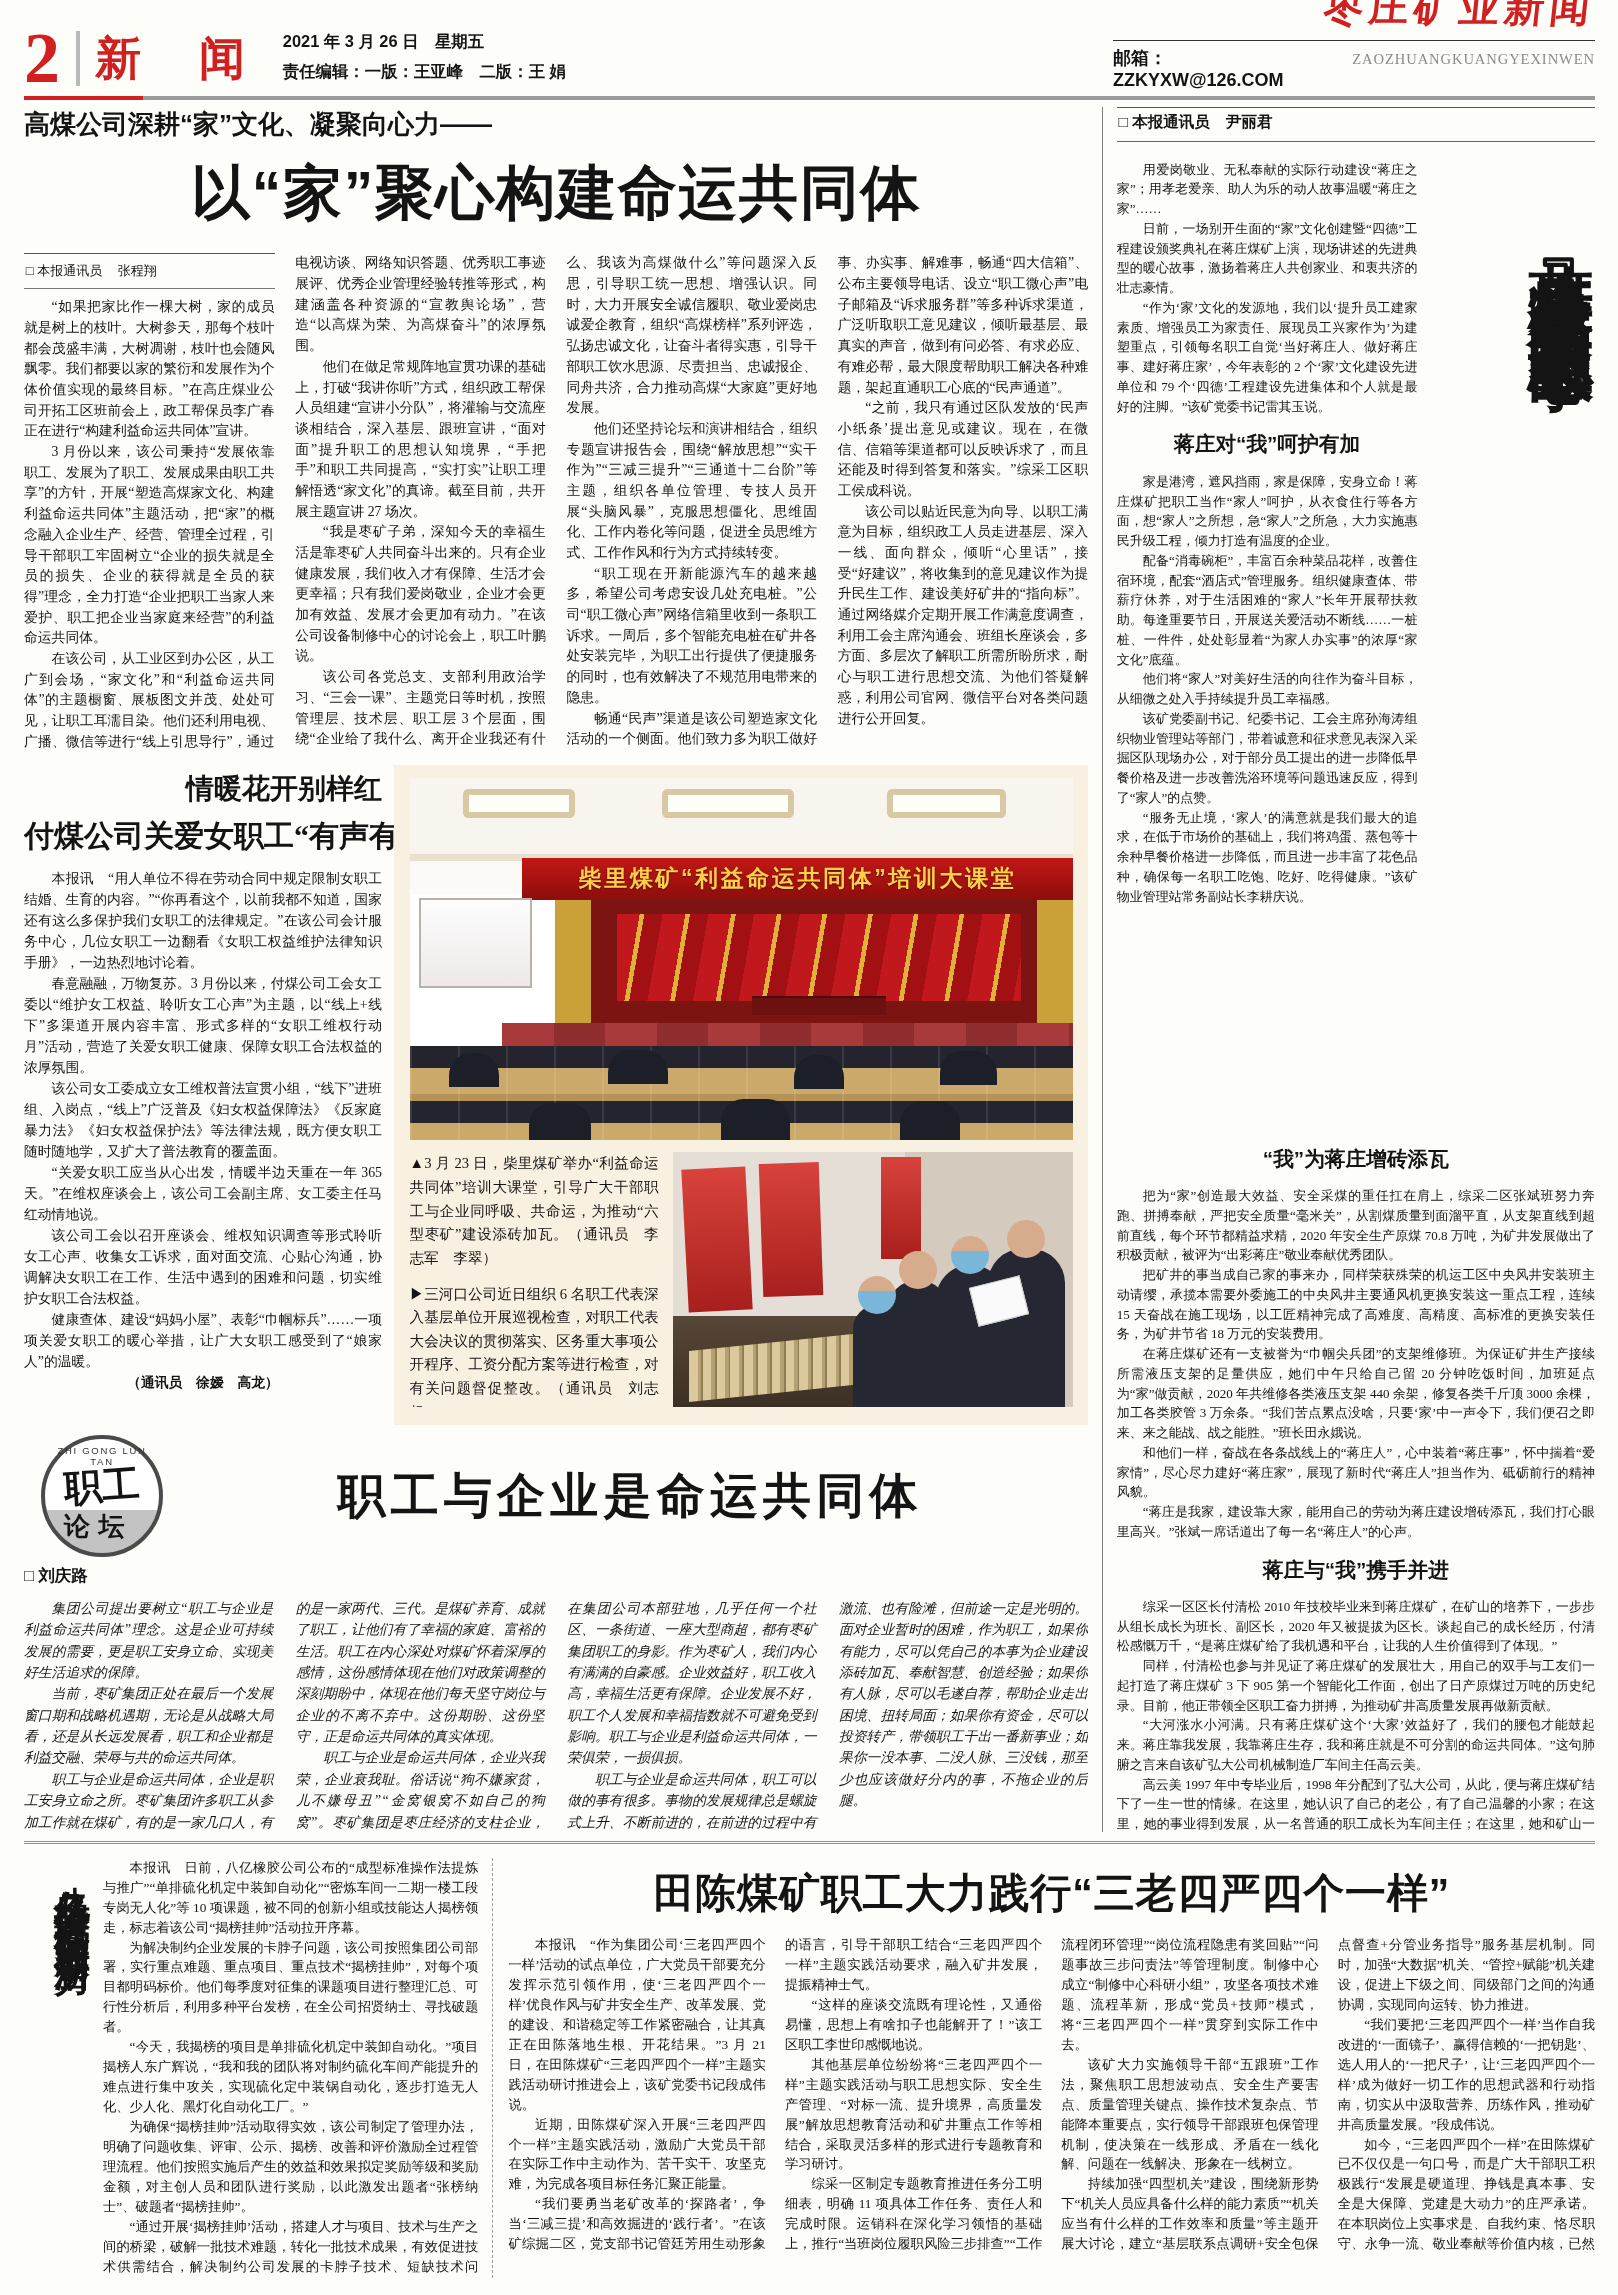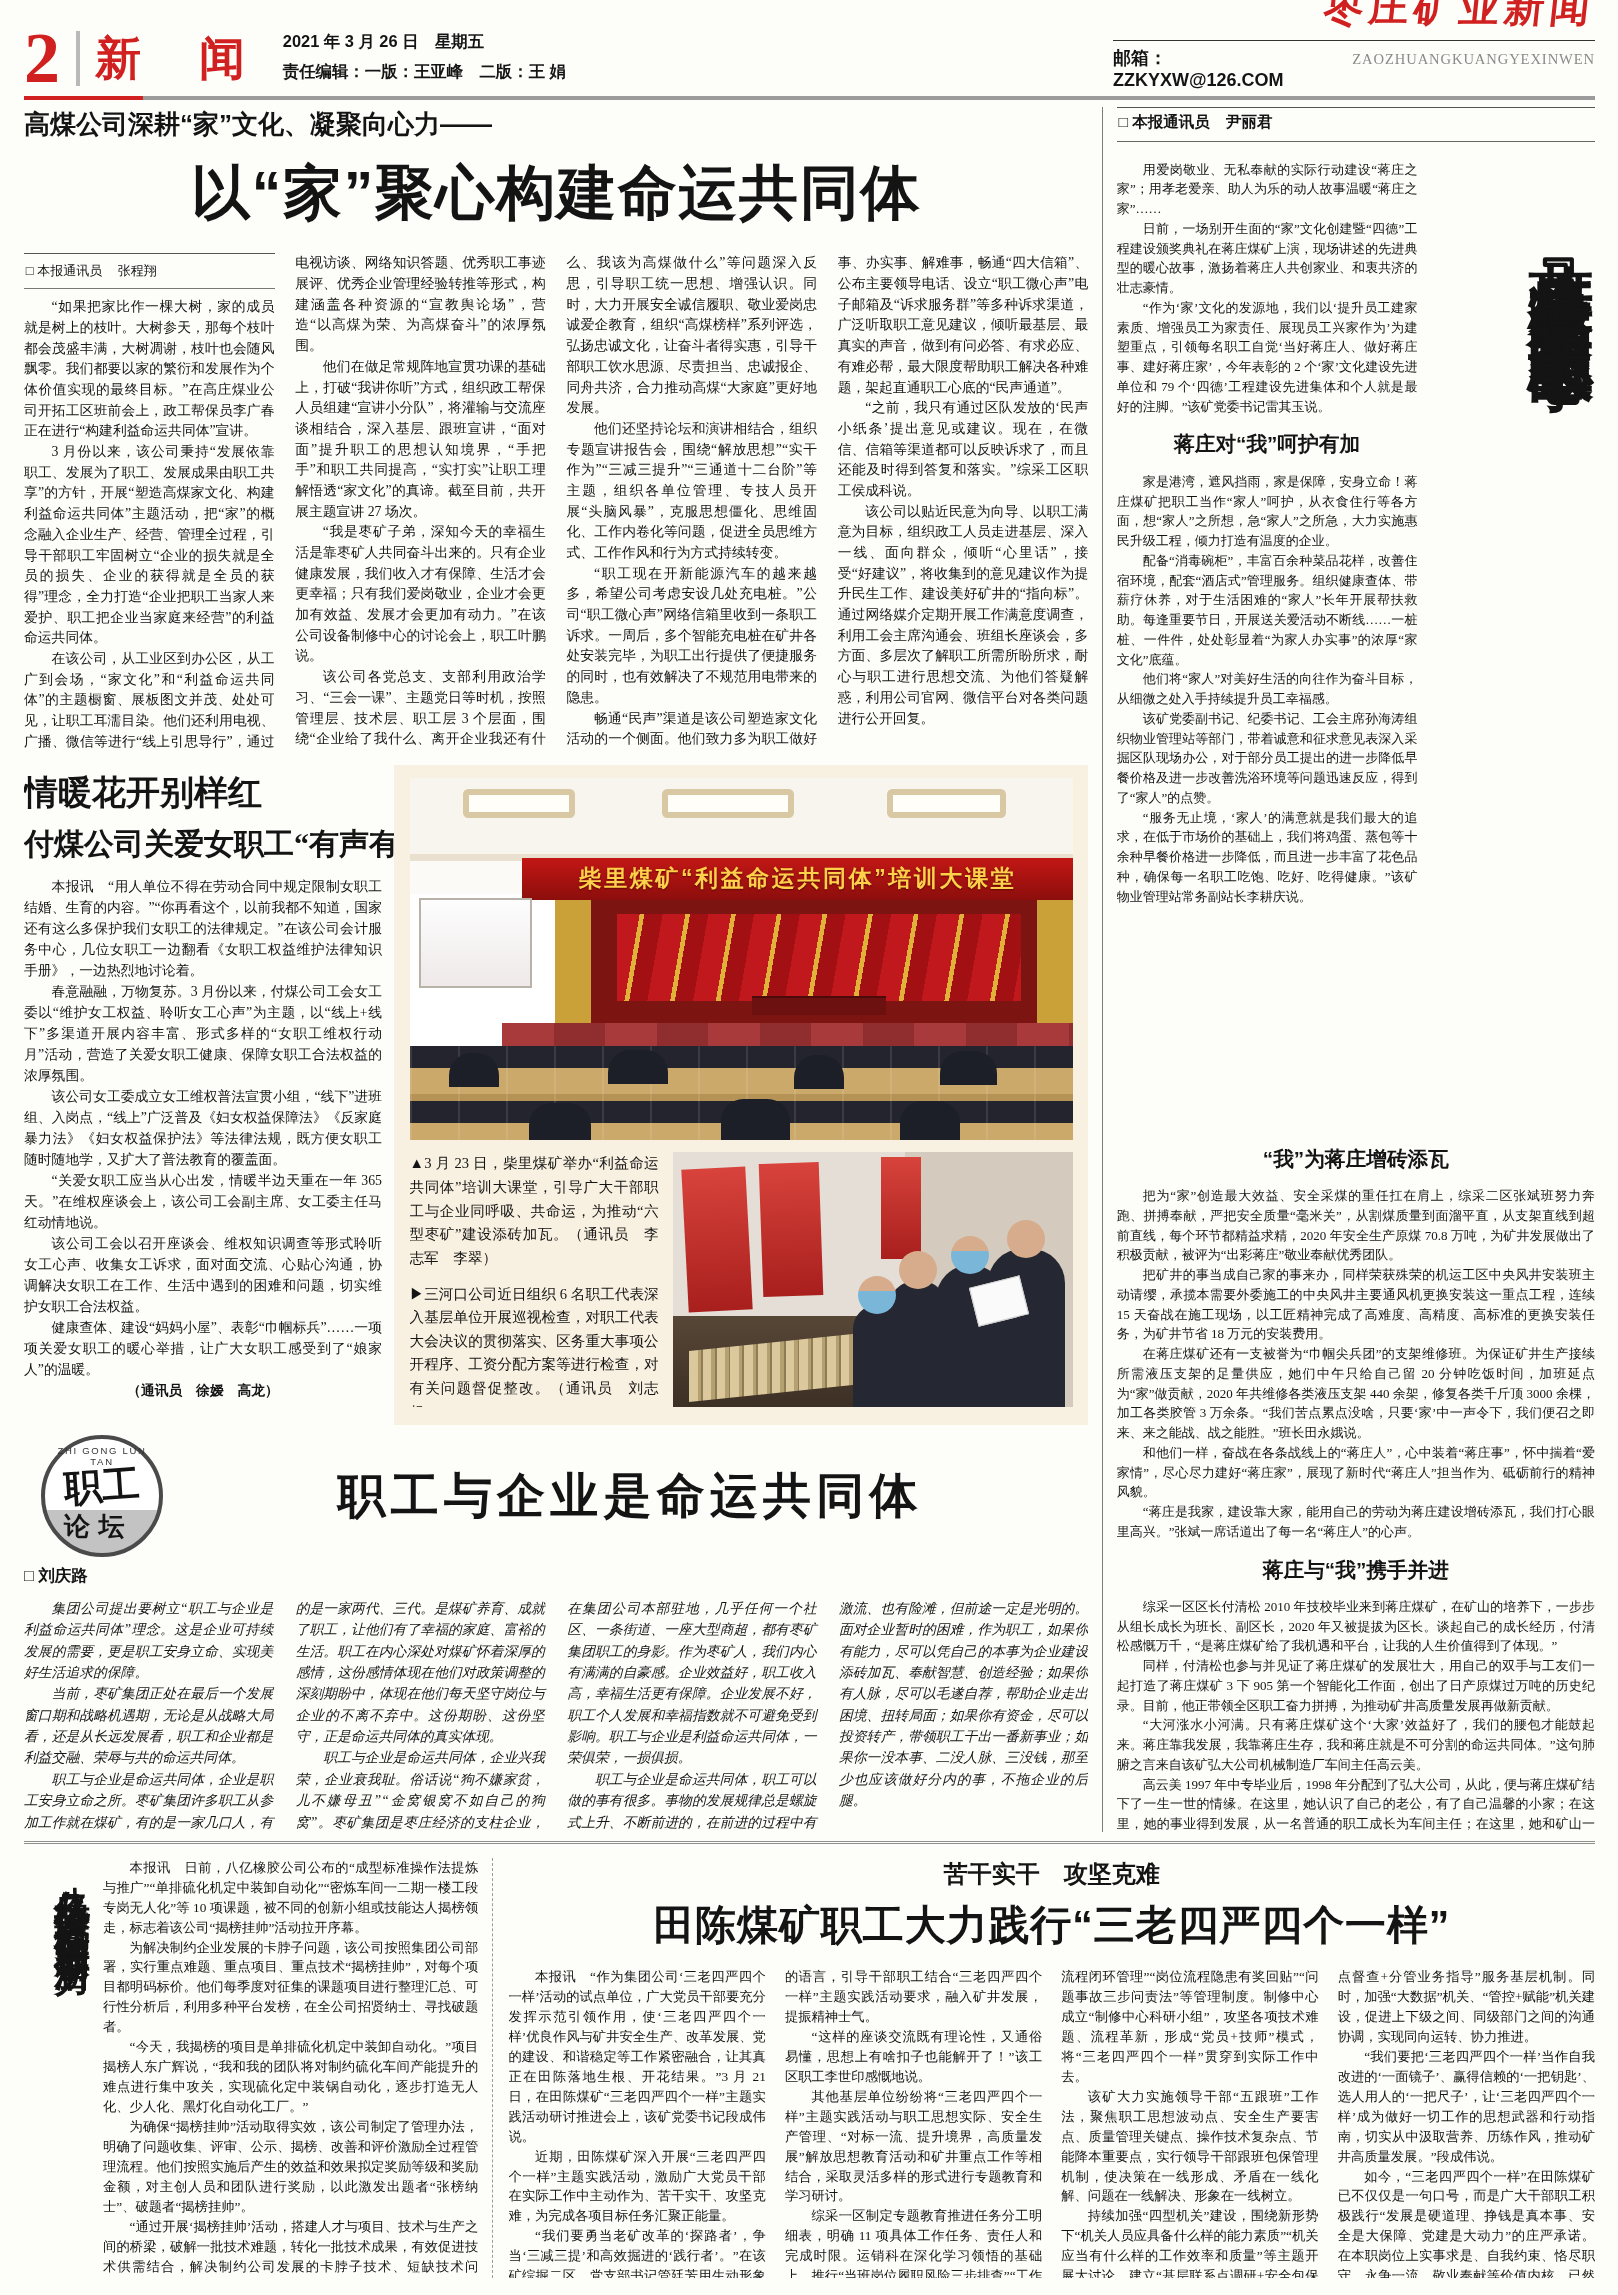--- a/index.html
+++ b/index.html
@@ -42,21 +42,21 @@
   .lead-cols { column-count:4; column-gap:20.7px; height:506px; overflow:hidden;
     font-size:13.8px; line-height:1.5; }
   .byline-box { border-top:1.7px solid #555; border-bottom:0.9px solid #777; padding:6.9px 1.7px;
     font-weight:normal; font-size:13px; margin-bottom:8.6px;
     font-family:"Liberation Sans",sans-serif; }
   .byline-box .nm { margin-left:12px; }
 
   
   .mid-row { display:flex; height:660px; margin-top:5.2px; overflow:hidden; }
   .fumei { width:370px; padding-right:12px; overflow:hidden; }
-  .fumei-kicker { text-align:left; font-size:34px; font-weight:bold;
+  .fumei-kicker { text-align:right; font-size:28px; font-weight:bold;
     font-family:Liberation Mono, monospace; margin:5.2px 0 8.6px; }
   .fumei-headline { text-align:center; font-size:30px; font-weight:900; white-space:nowrap;
     margin:3.4px 0 12px; font-family:"Liberation Serif",serif; }
   .fumei-body { font-size:13.8px; line-height:1.52; height:499px; overflow:hidden; }
   .tail-byline { text-align:center; margin-top:5.2px; font-weight:bold; }
 
   .photo-panel { flex:1; background:#f8f0e0; padding:13.8px 15.5px; overflow:hidden; }
   .photo1 { position:relative; height:362px; overflow:hidden;
     background:linear-gradient(#f8f5ef 0 21%, #e9e0d0 21% 23%, #fbfaf7 23% 32%, #fff 32%); }
   .clight { position:absolute; top:10.3px; height:29px; background:#fffef8;
@@ -320,21 +320,20 @@
       <div class="bayi-vhead">八亿橡胶公司『揭榜挂帅』释放创新活力</div>
       <div class="bayi-body">
         <p class="t">本报讯　日前，八亿橡胶公司公布的“成型标准操作法提炼与推广”“单排硫化机定中装卸自动化”“密炼车间一二期一楼工段专岗无人化”等 10 项课题，被不同的创新小组或技能达人揭榜领走，标志着该公司“揭榜挂帅”活动拉开序幕。</p>
         <p class="t">为解决制约企业发展的卡脖子问题，该公司按照集团公司部署，实行重点难题、重点项目、重点技术“揭榜挂帅”，对每个项目都明码标价。他们每季度对征集的课题项目进行整理汇总、可行性分析后，利用多种平台发榜，在全公司招贤纳士、寻找破题者。</p>
         <p class="t">“今天，我揭榜的项目是单排硫化机定中装卸自动化。”项目揭榜人东广辉说，“我和我的团队将对制约硫化车间产能提升的难点进行集中攻关，实现硫化定中装锅自动化，逐步打造无人化、少人化、黑灯化自动化工厂。”</p>
         <p class="t">为确保“揭榜挂帅”活动取得实效，该公司制定了管理办法，明确了问题收集、评审、公示、揭榜、改善和评价激励全过程管理流程。他们按照实施后产生的效益和效果拟定奖励等级和奖励金额，对主创人员和团队进行奖励，以此激发出题者“张榜纳士”、破题者“揭榜挂帅”。</p>
         <p class="t">“通过开展‘揭榜挂帅’活动，搭建人才与项目、技术与生产之间的桥梁，破解一批技术难题，转化一批技术成果，有效促进技术供需结合，解决制约公司发展的卡脖子技术、短缺技术问题。”该公司副总经理纪玉华说。（通讯员　刘启炜）</p>
       </div>
     </div>
     <div class="tianchen">
-      <div class="tc-kicker">苦干实干　攻坚克难</div>
       <div class="tc-headline">田陈煤矿职工大力践行“三老四严四个一样”</div>
       <div class="tc-cols">
         <p class="t">本报讯　“作为集团公司‘三老四严四个一样’活动的试点单位，广大党员干部要充分发挥示范引领作用，使‘三老四严四个一样’优良作风与矿井安全生产、改革发展、党的建设、和谐稳定等工作紧密融合，让其真正在田陈落地生根、开花结果。”3 月 21 日，在田陈煤矿“三老四严四个一样”主题实践活动研讨推进会上，该矿党委书记段成伟说。</p>
         <p class="t">近期，田陈煤矿深入开展“三老四严四个一样”主题实践活动，激励广大党员干部在实际工作中主动作为、苦干实干、攻坚克难，为完成各项目标任务汇聚正能量。</p>
         <p class="t">“我们要勇当老矿改革的‘探路者’，争当‘三减三提’和高效掘进的‘践行者’。”在该矿综掘二区，党支部书记管廷芳用生动形象的语言，引导干部职工结合“三老四严四个一样”主题实践活动要求，融入矿井发展，提振精神士气。</p>
         <p class="t">“这样的座谈交流既有理论性，又通俗易懂，思想上有啥扣子也能解开了！”该工区职工李世印感慨地说。</p>
         <p class="t">其他基层单位纷纷将“三老四严四个一样”主题实践活动与职工思想实际、安全生产管理、“对标一流、提升境界，高质量发展”解放思想教育活动和矿井重点工作等相结合，采取灵活多样的形式进行专题教育和学习研讨。</p>
         <p class="t">综采一区制定专题教育推进任务分工明细表，明确 11 项具体工作任务、责任人和完成时限。运销科在深化学习领悟的基础上，推行“当班岗位履职风险三步排查”“工作流程闭环管理”“岗位流程隐患有奖回贴”“问题事故三步问责法”等管理制度。制修中心成立“制修中心科研小组”，攻坚各项技术难题、流程革新，形成“党员+技师”模式，将“三老四严四个一样”贯穿到实际工作中去。</p>
         <p class="t">该矿大力实施领导干部“五跟班”工作法，聚焦职工思想波动点、安全生产要害点、质量管理关键点、操作技术复杂点、节能降本重要点，实行领导干部跟班包保管理机制，使决策在一线形成、矛盾在一线化解、问题在一线解决、形象在一线树立。</p>
         <p class="t">持续加强“四型机关”建设，围绕新形势下“机关人员应具备什么样的能力素质”“机关应当有什么样的工作效率和质量”等主题开展大讨论，建立“基层联系点调研+安全包保点督查+分管业务指导”服务基层机制。同时，加强“大数据”机关、“管控+赋能”机关建设，促进上下级之间、同级部门之间的沟通协调，实现同向运转、协力推进。</p>

